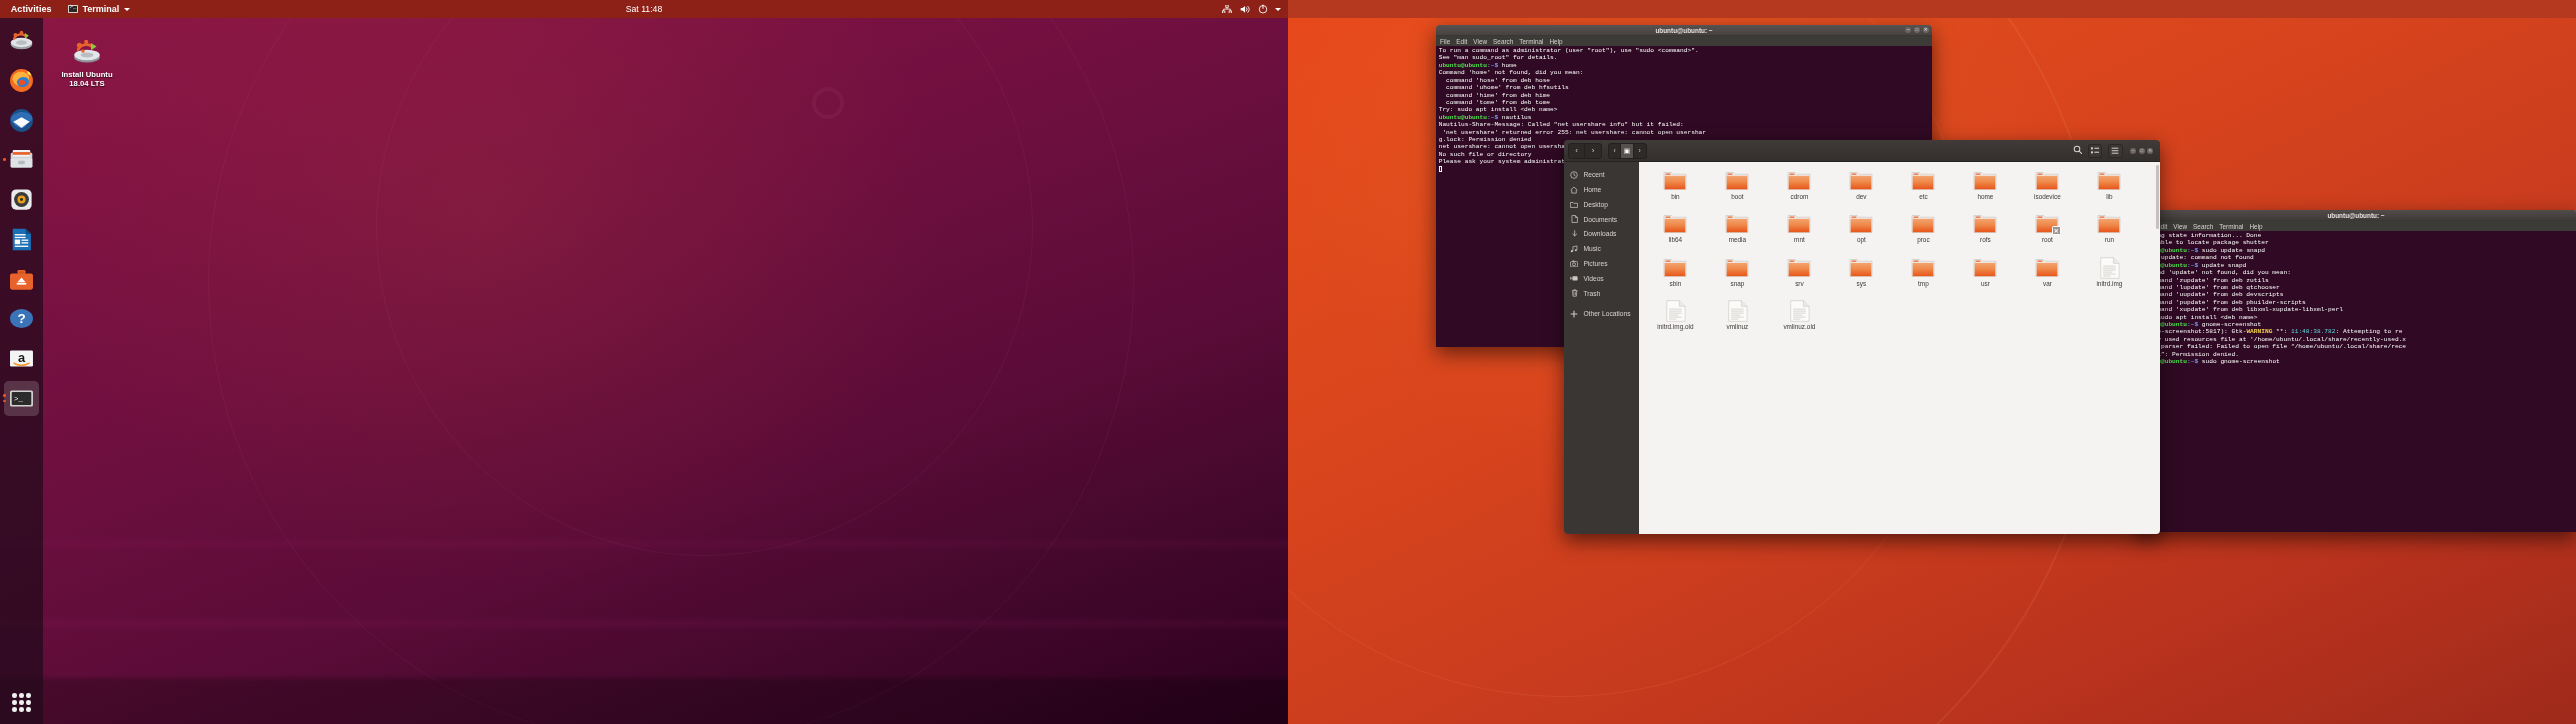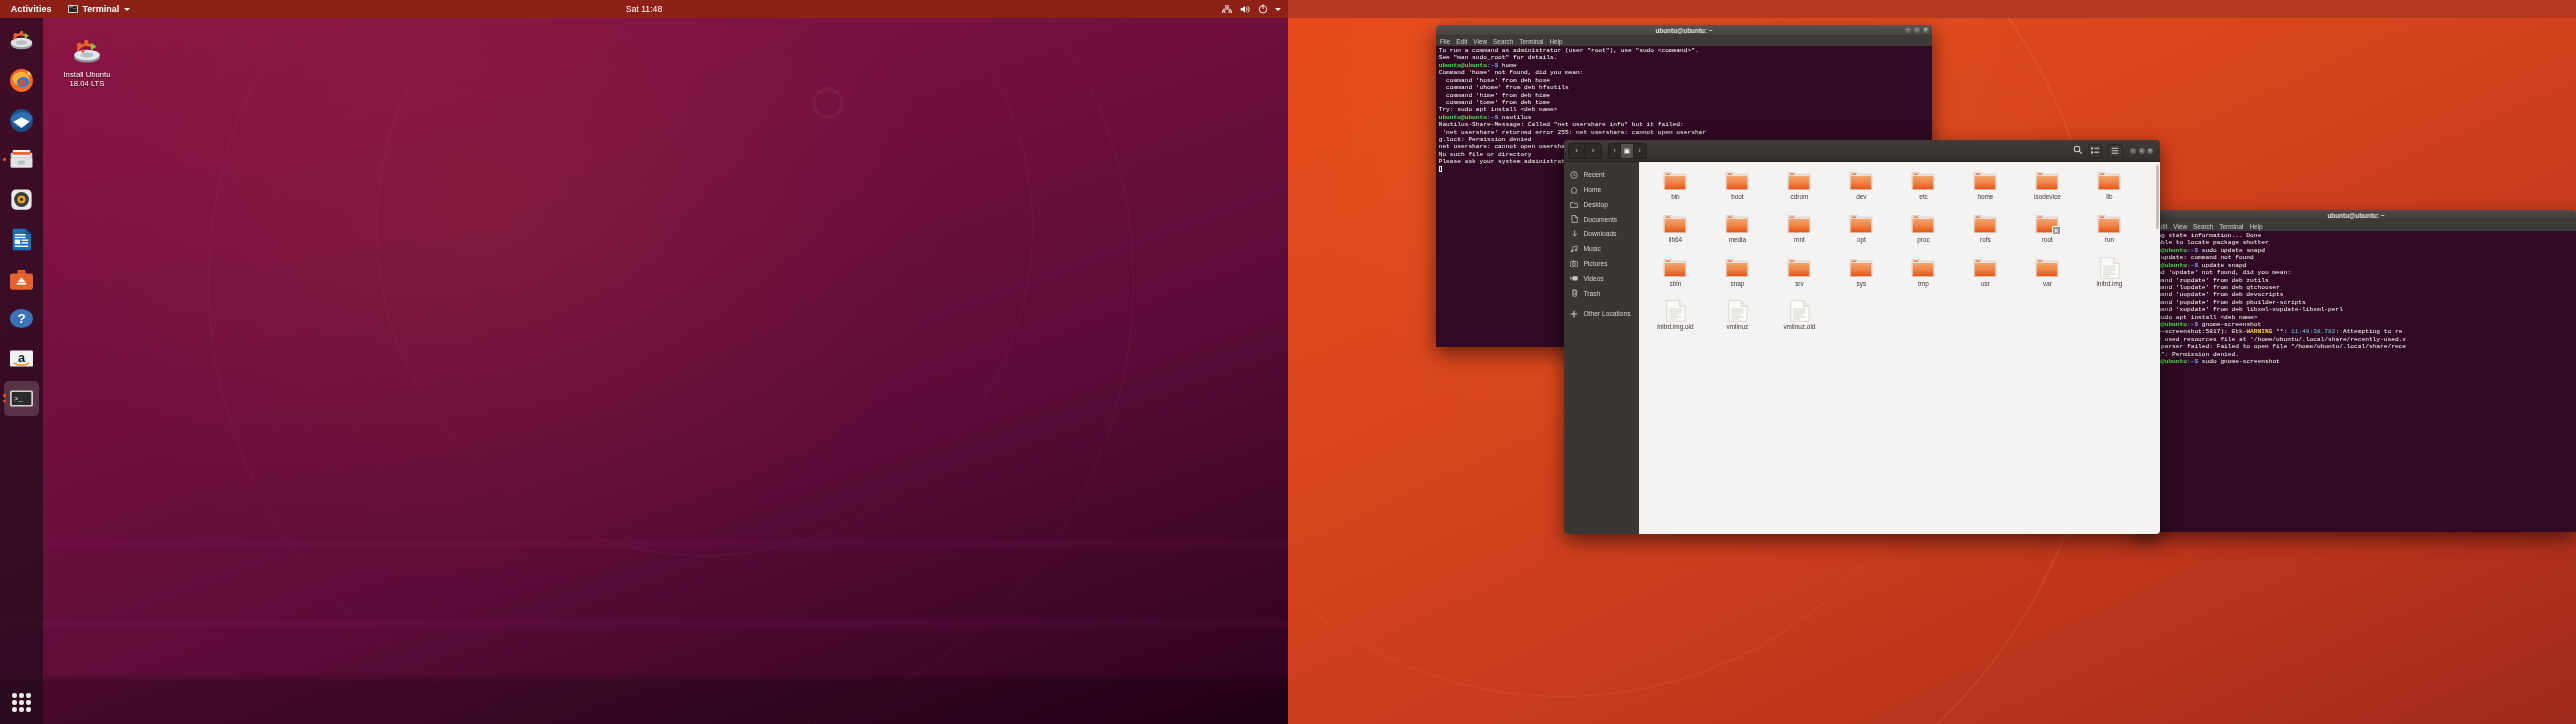--- a/index.html
+++ b/index.html
@@ -59,21 +59,21 @@
     display:flex; align-items:center; justify-content:center; }
   .dock-item.active { background:rgba(255,255,255,0.17); }
   .dock-dot { position:absolute; left:-0.7px; width:2.7px; height:2.7px; border-radius:50%; background:#e95420; }
   .dock-ico { width:27px; height:27px; border-radius:4px; position:relative; overflow:hidden; }
   #apps-grid { position:absolute; bottom:8px; width:27px; height:27px; display:grid;
     grid-template-columns:repeat(3,1fr); grid-template-rows:repeat(3,1fr); gap:2.7px; padding:4px; }
   #apps-grid i { background:#efefef; border-radius:50%; display:block; }
 
   
   #desktop-icon { position:absolute; left:55px; top:35px; width:64px; text-align:center; z-index:10;
-    color:#fff; font-size:7.7px; line-height:9px; text-shadow:0 0.7px 1.3px rgba(0,0,0,.7); }
+    color:#fff; font-size:7.7px; line-height:9px; text-shadow:0 0.7px 1.3px rgba(0,0,0,.7);font-weight:bold; }
   #desktop-icon .di-img { width:32px; height:32px; margin:0 auto 2.7px; }
 
   
   .window { position:absolute; z-index:20; box-shadow:0 6.7px 19px rgba(0,0,0,.55); }
   .titlebar { height:11.4px; display:flex; align-items:center; justify-content:center; position:relative;
     font-size:6.4px; font-weight:bold; color:#e6e2e0;
     background:linear-gradient(180deg,#585250,#474241); border-radius:3.4px 3.4px 0 0;
     border-bottom:0.7px solid #3a3635; }
   .titlebar.focused { background:linear-gradient(180deg,#514b49,#403b3a); }
   .wbtns { position:absolute; right:3.4px; display:flex; gap:2.7px; }

